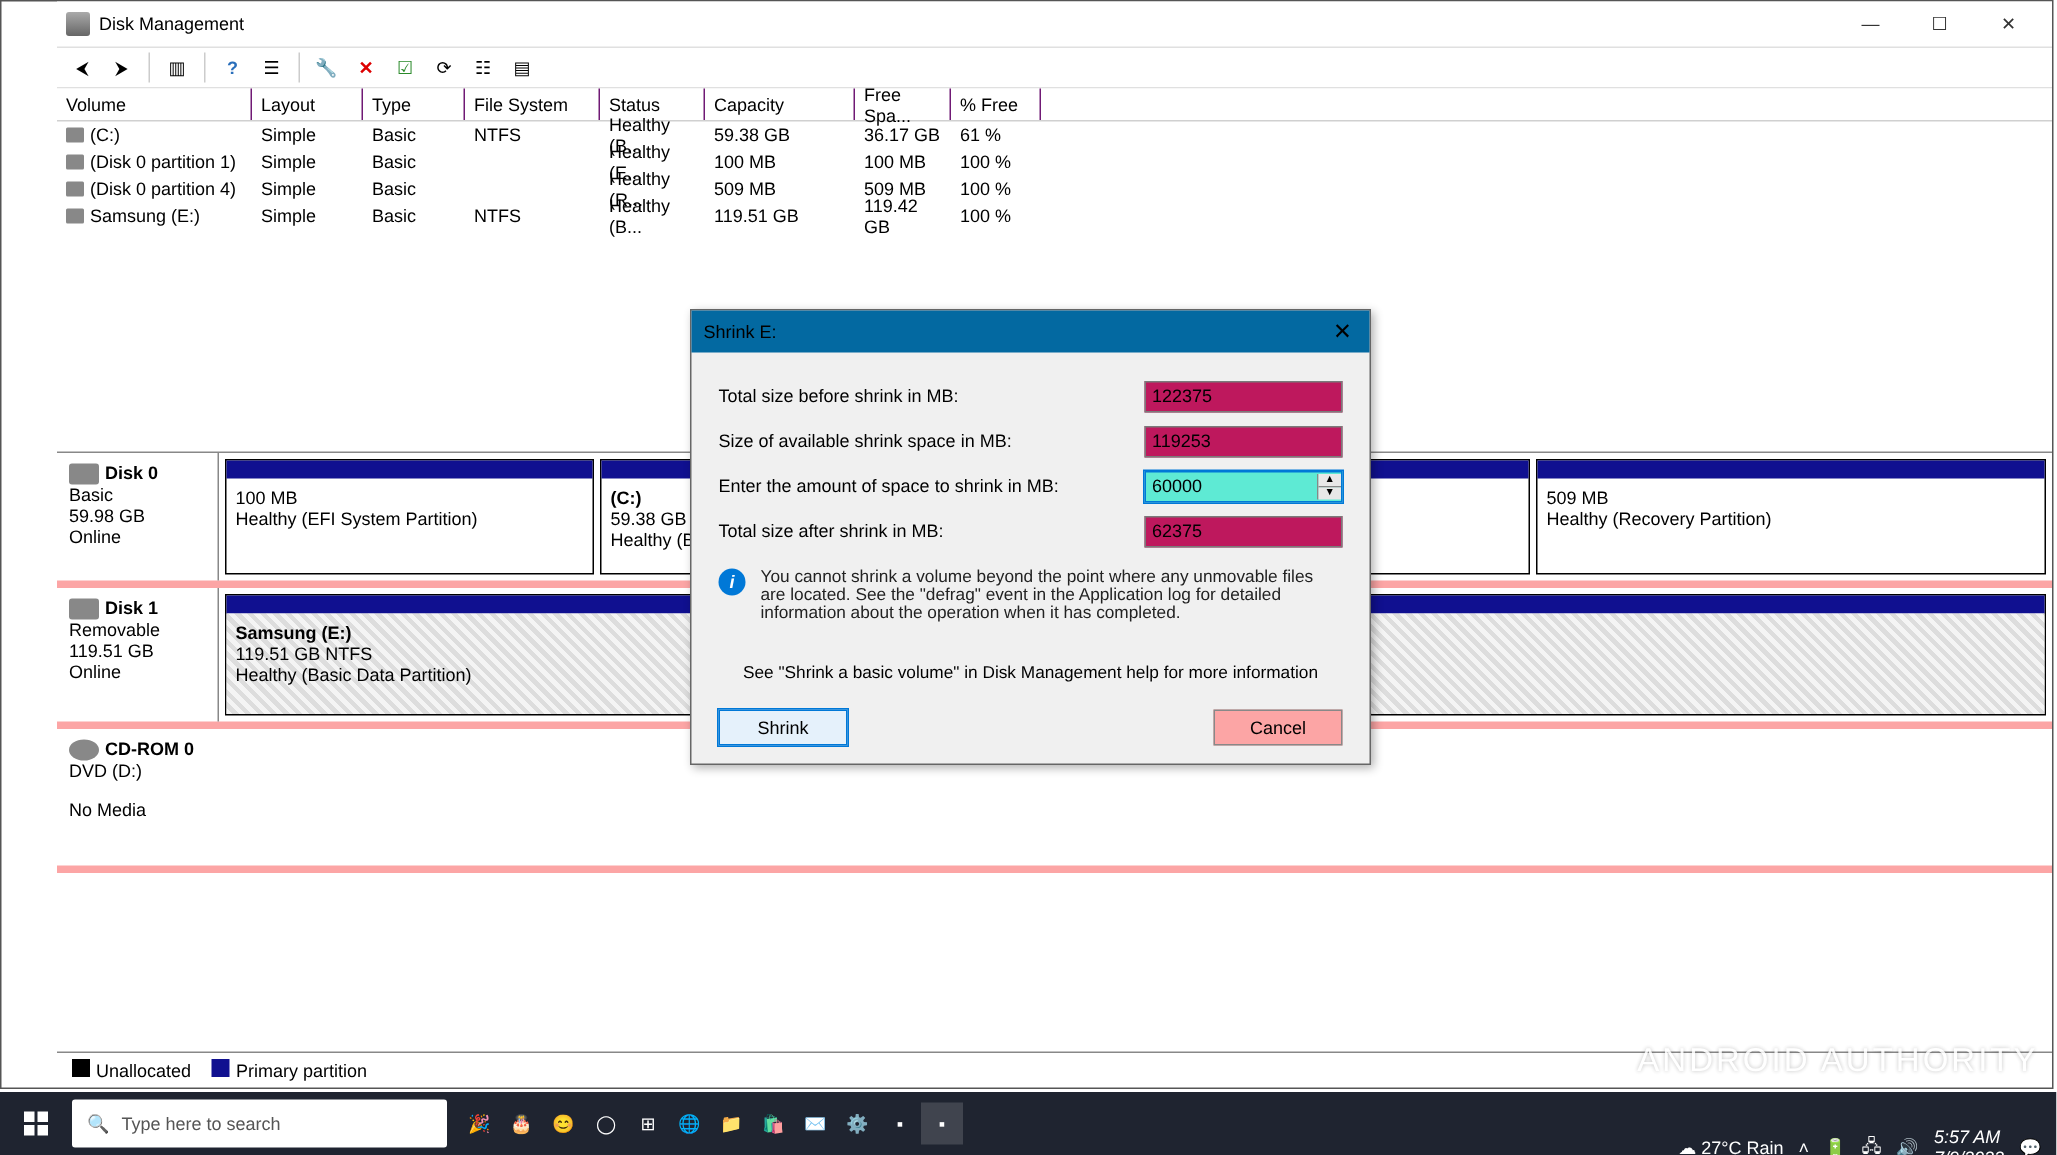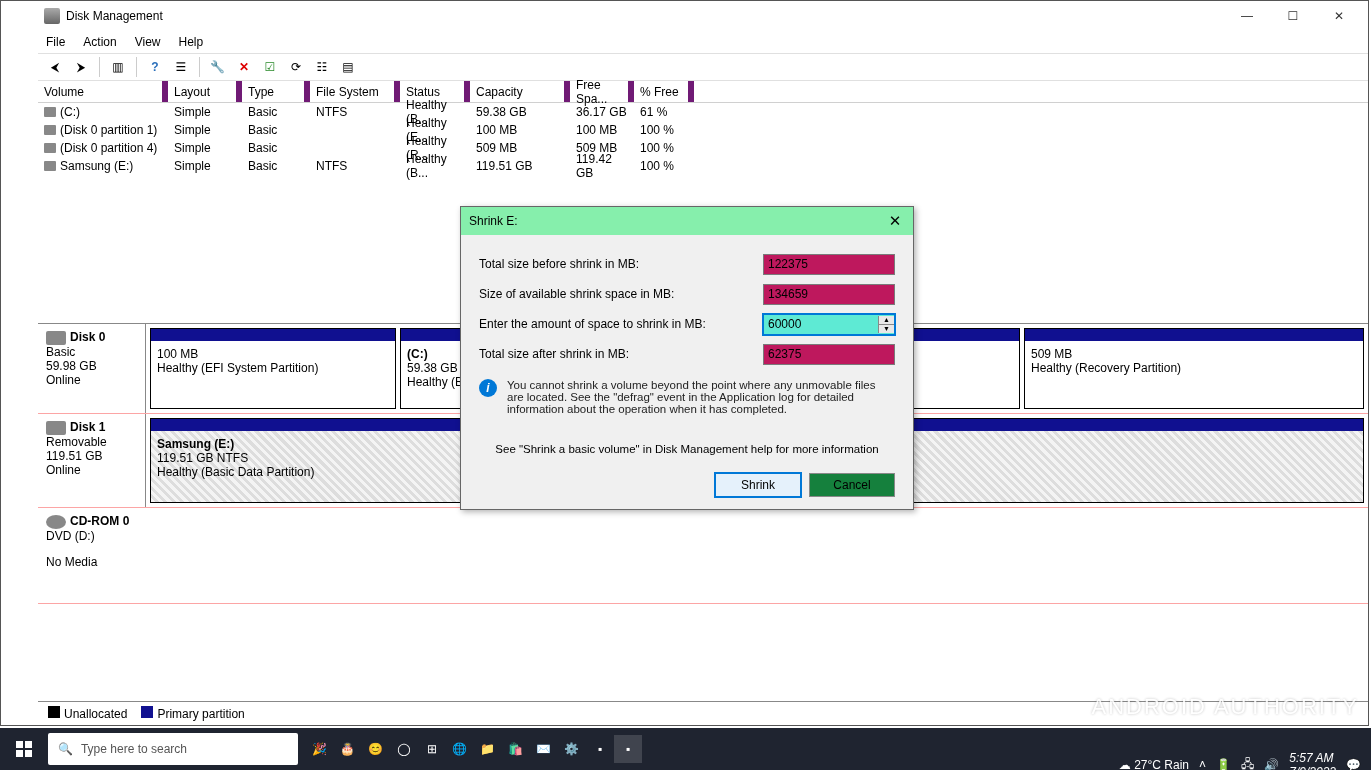--- a/index.html
+++ b/index.html
@@ -10,55 +10,55 @@
 .titlebar .title { flex: 1; }
 .win-controls { display: flex; }
 .win-controls div { width: 46px; height: 30px; display: flex; align-items: center; justify-content: center; color: #333; }
 .menubar { height: 22px; display: flex; align-items: center; padding: 2px 8px; gap: 18px; }
 .menubar span { cursor: default; }
 .toolbar { height: 28px; border-top: 1px solid #e0e0e0; border-bottom: 1px solid #e0e0e0; display: flex; align-items: center; padding: 0 6px; gap: 4px; background: #fff;}
 .tb-btn { width: 22px; height: 22px; display: flex; align-items: center; justify-content: center; border: 1px solid transparent; }
 .tb-sep { width: 1px; height: 20px; background: #ccc; margin: 0 3px; }
 .grid { border-bottom: 1px solid #888; }
 .grid-head { display: flex; background: #fff; border-bottom: 1px solid #d0d0d0; height: 22px; }
-.grid-head .col { border-right: 6px solid #701a75; padding: 2px 6px; display: flex; align-items: center;}
+.grid-head .col { border-right: 1px solid #701a75; padding: 2px 6px; display: flex; align-items: center;}
 .grid-body { height: 220px; }
 .grid-row { display: flex; height: 18px; align-items: center; }
 .grid-row .cell { padding: 0 6px; display: flex; align-items: center; }
 .vol-icon { width: 12px; height: 10px; background: #888; border-radius: 1px; margin-right: 4px; display:inline-block;}
 .graphic-area { flex: 1; background: #fff;}
-.disk-row { display: flex; border-bottom: 1px solid #fca5a5; }
+.disk-row { display: flex; border-bottom: 5px solid #fca5a5; }
 .disk-label { width: 108px; border-right: 1px solid #888; padding: 6px 8px; }
 .disk-label .dn { font-weight: bold; }
 .disk-parts { flex: 1; display: flex; padding: 4px; gap: 4px; }
 .part-header { height: 12px; background: #101090; }
 .part-box { border: 1px solid #000; display: flex; flex-direction: column; }
 .part-body { padding: 6px; flex: 1;}
 .part-body .pl { font-weight: bold; }
 .hatched { background: repeating-linear-gradient(45deg, #f4f4f4, #f4f4f4 3px, #ddd 3px, #ddd 6px); }
 .legend { border-top: 1px solid #888; height: 24px; display: flex; align-items: center; gap: 14px; padding: 0 10px;}
 .leg-sw { width: 12px; height: 12px; display: inline-block; margin-right: 4px; }
 .dialog { position: absolute; left: 460px; top: 206px; width: 454px; background: #f0f0f0; border: 1px solid #666; box-shadow: 2px 2px 6px rgba(0,0,0,.3); }
-.dlg-title { height: 28px; display: flex; align-items: center; justify-content: space-between; padding: 0 8px; background: #86efac;}
+.dlg-title { height: 28px; display: flex; align-items: center; justify-content: space-between; padding: 0 8px; background: #0369a1;}
 .dlg-close { width: 20px; text-align: center; font-size: 15px;}
 .dlg-body { padding: 14px 18px 12px; }
 .form-row { display: flex; align-items: center; height: 30px; }
 .form-row .lbl { flex: 1;}
 .form-row .fld { width: 132px; height: 21px; border: 1px solid #7a7a7a; background: #5eead4; padding: 1px 4px; display: flex; align-items: center;}
 .form-row .fld.ro { background: #be185d;}
 .spinner { width: 16px; border-left: 1px solid #888; display: flex; flex-direction: column; height: 100%; margin-left:auto; margin-right:-4px;}
 .spinner div { flex:1; text-align:center; font-size:7px; line-height:8px; background:#e8e8e8; border-bottom:1px solid #888;}
 .spinner div:last-child { border-bottom:none;}
 .fld.active { border: 1px solid #0078d7; outline: 1px solid #0078d7;}
 .info-row { display: flex; margin-top: 10px; gap: 10px;}
 .info-icon { width: 18px; height: 18px; border-radius: 50%; background: #0078d7; color: #fff; text-align: center; font-weight: bold; font-style: italic; line-height: 18px; flex-shrink: 0;}
 .info-txt { font-size: 11.5px; color: #222;}
 .help-txt { text-align: center; margin: 28px 0 18px; font-size: 11.5px;}
-.dlg-btns { display: flex; justify-content: flex-end; gap: 8px; margin-top: 10px; }
-.dlg-btns button { width: 86px; height: 24px; border: 1px solid #888; background: #15803d; }
+.dlg-btns { display: flex; justify-content: space-between; gap: 8px; margin-top: 10px; }
+.dlg-btns button { width: 86px; height: 24px; border: 1px solid #888; background: #fca5a5; }
 .dlg-btns button.primary { border: 1px solid #0078d7; outline: 1px solid #0078d7; background: #e5f1fb;}
 .taskbar { position: absolute; left:0; right:0; bottom:0; height: 42px; background: #1f2430; display:flex; align-items:center; color:#fff; font-size:12px;}
 .start { width:48px; height:42px; display:flex; align-items:center; justify-content:center;}
 .win-logo { width:16px; height:16px; display:grid; grid-template-columns:1fr 1fr; grid-template-rows:1fr 1fr; gap:2px; transform: skewX(0deg);}
 .win-logo div { background:#fff;}
 .search { background:#fff; color:#666; height:32px; width:250px; display:flex; align-items:center; padding:0 10px; border-radius:2px; gap:8px; margin-right:8px;}
 .tray { margin-left:auto; display:flex; align-items:center; gap:10px; padding-right:10px;margin-top:32px;}
 .tray .clock { text-align:left; line-height:14px;font-style:italic;}
 .tb-icon { width:28px; height:28px; display:flex; align-items:center; justify-content:center; }
 .watermark { position:absolute; right:12px; bottom:50px; color:#fff; font-size:22px; letter-spacing:2px; font-weight:300; opacity:.85; text-shadow: 0 0 3px rgba(0,0,0,.3);}
@@ -73,26 +73,20 @@
   <div class="titlebar">
     <div class="app-icon"></div>
     <div class="title">Disk Management</div>
     <div class="win-controls">
       <div>—</div>
       <div>☐</div>
       <div>✕</div>
     </div>
   </div>
 
-  <div class="menubar">
-    <span>File</span>
-    <span>Action</span>
-    <span>View</span>
-    <span>Help</span>
-  </div>
 
   <div class="toolbar">
     <div class="tb-btn">⮜</div>
     <div class="tb-btn">⮞</div>
     <div class="tb-sep"></div>
     <div class="tb-btn">▥</div>
     <div class="tb-sep"></div>
     <div class="tb-btn" style="color:#2a6fbb;font-weight:bold;">?</div>
     <div class="tb-btn">☰</div>
     <div class="tb-sep"></div>
@@ -235,21 +229,21 @@
     <span>Shrink E:</span>
     <span class="dlg-close">✕</span>
   </div>
   <div class="dlg-body">
     <div class="form-row">
       <span class="lbl">Total size before shrink in MB:</span>
       <span class="fld ro">122375</span>
     </div>
     <div class="form-row">
       <span class="lbl">Size of available shrink space in MB:</span>
-      <span class="fld ro">134659</span>
+      <span class="fld ro">119253</span>
     </div>
     <div class="form-row">
       <span class="lbl">Enter the amount of space to shrink in MB:</span>
       <span class="fld active">
         <span>60000</span>
         <span class="spinner">
             <div>▲</div>
             <div>▼</div>
           </span>
       </span>

